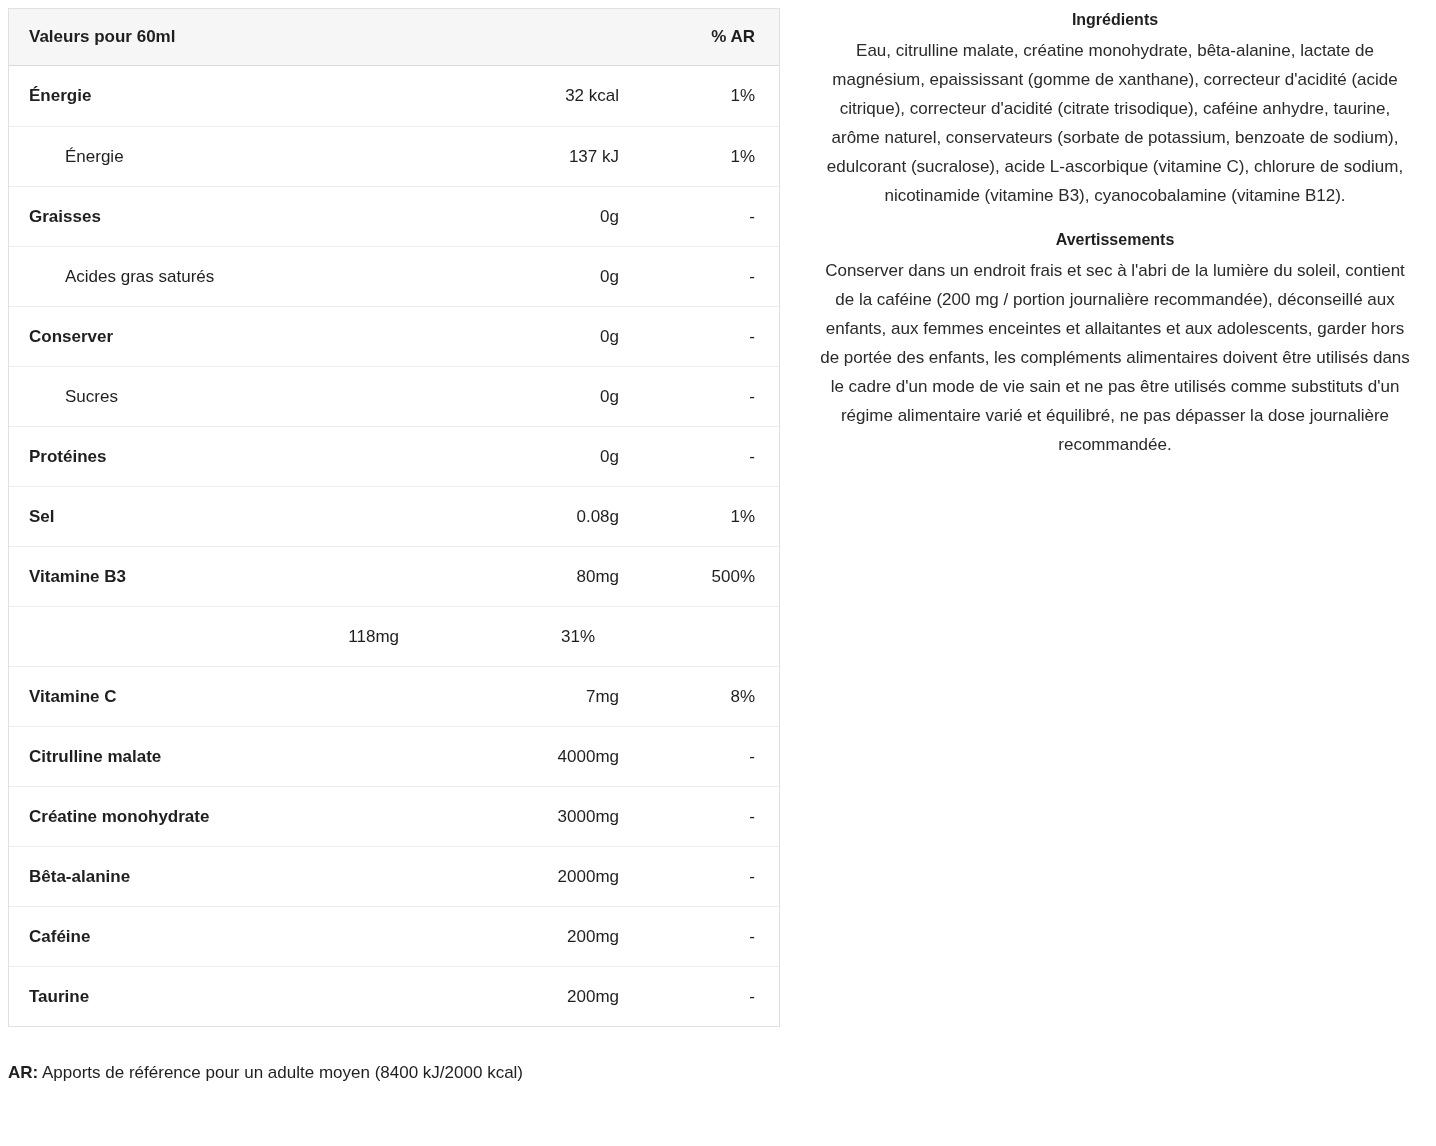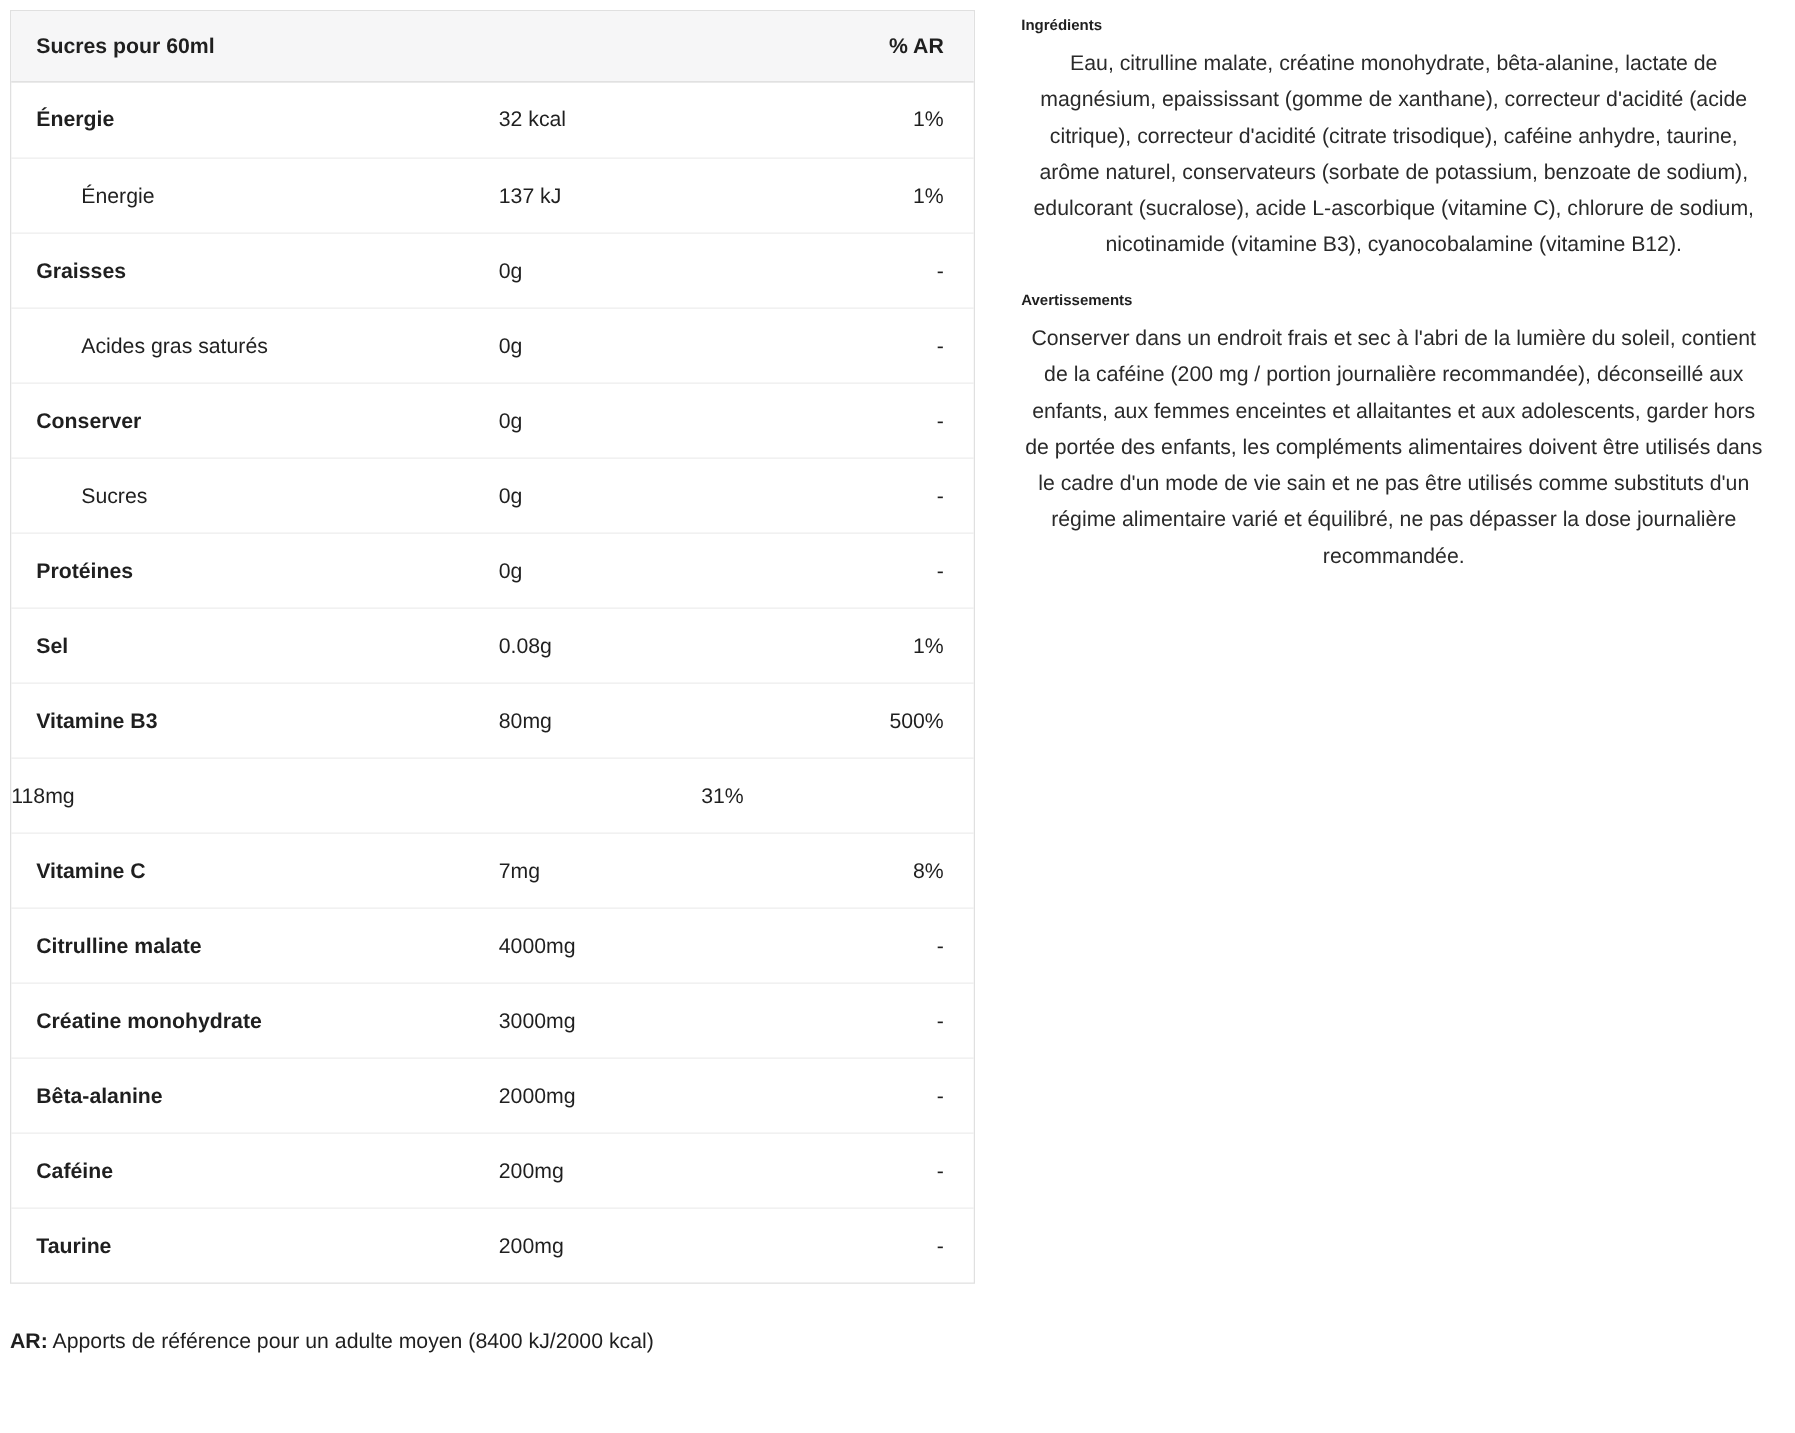--- a/index.html
+++ b/index.html
@@ -40,56 +40,57 @@
   .row {
     display: grid;
     grid-template-columns: 390px 220px 1fr;
     align-items: center;
     height: 60px;
     font-size: 17px;
   }
   .row + .row { border-top: 1px solid #ededed; }
   .c-label { padding-left: 20px; font-weight: bold; }
   .row.indent .c-label { padding-left: 56px; font-weight: normal; }
-  .c-value { text-align: left; font-weight: normal; }
+  .c-value { text-align: right; font-weight: normal; }
   .c-value .mu { font-style: italic; font-family: "DejaVu Serif", serif; }
   .c-ar { text-align: right; padding-right: 24px; font-weight: normal; }
   .footnote {
     margin-top: 34px;
     padding-left: 0;
     font-size: 17px;
     line-height: 24px;
   }
   .footnote .fn-prefix { font-weight: bold; }
   
   .right-col { width: 596px; flex: 0 0 auto; padding-top: 0; }
   .text-heading {
-    font-size: 12px;
+    font-size: 16px;
     font-weight: bold;
     line-height: 24px;
     margin-bottom: 4px;
+    text-align: center;
   }
   .text-para {
     font-size: 17px;
     line-height: 29px;
     color: #2a2a2a;
     margin-bottom: 18px;
     text-align: center;
   }
 </style>
 </head>
 <body>
 
 <div class="page">
 
   <div class="left-col">
 
     <div class="nutri-table">
       <div class="thead">
-        <div class="h-label">Sucres pour 60ml</div>
+        <div class="h-label">Valeurs pour 60ml</div>
         <div class="h-value"></div>
         <div class="h-ar">% AR</div>
       </div>
       <div id="table-body">
           <div class="row">
     <div class="c-label">Énergie</div>
     <div class="c-value">32 kcal</div>
     <div class="c-ar">1%</div>
   </div>
           <div class="row indent">

